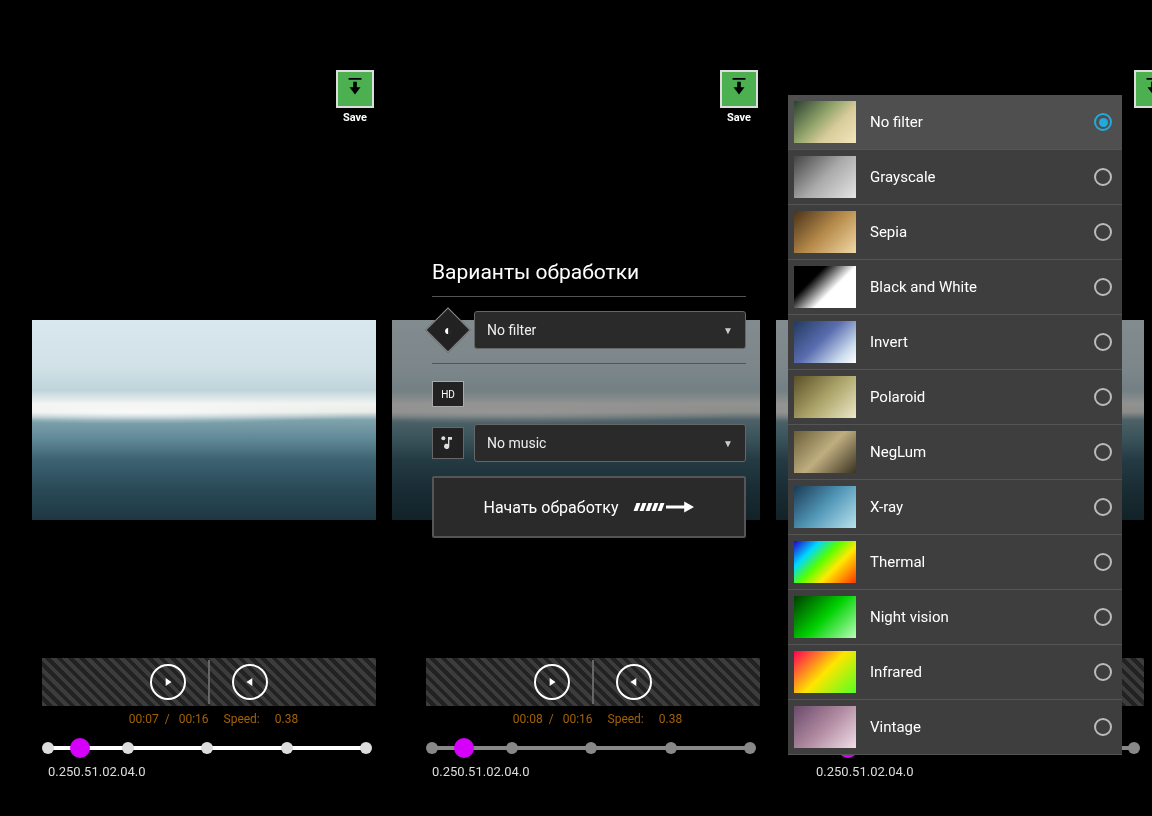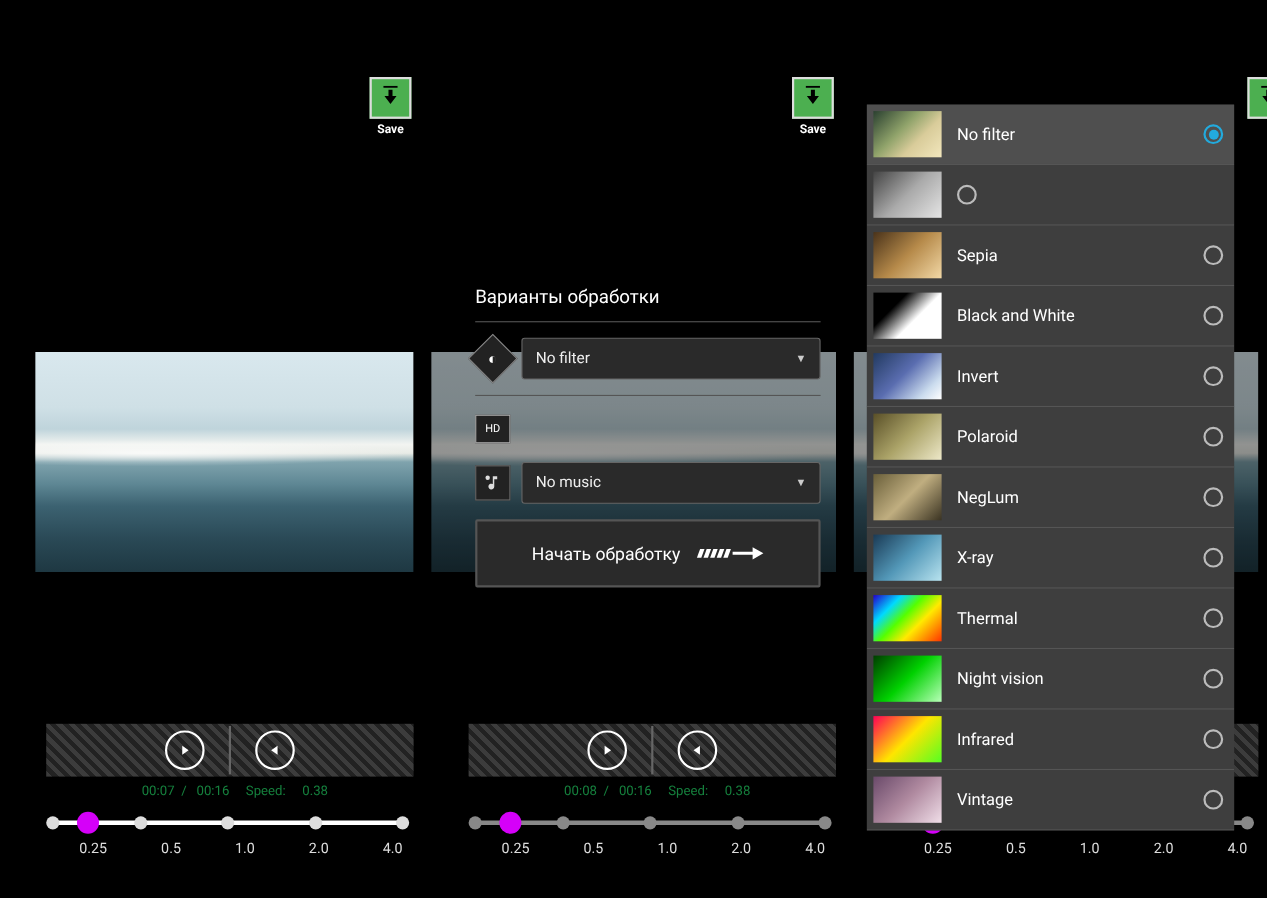--- a/index.html
+++ b/index.html
@@ -83,21 +83,21 @@
     cursor: pointer;
   }
   .arrow-btn svg { width: 14px; height: 14px; fill: #fff; }
   .divider-v { width: 2px; height: 44px; background: #666; }
 
   .timecode-row {
     position: absolute;
     top: 712px; left: 51px; right: 8px;
     text-align: center;
     font-size: 12px;
-    color: #15803d;
+    color: #a16207;
   }
   .timecode-row span { margin: 0 6px; }
 
   
   .slider-wrap {
     position: absolute;
     top: 738px; left: 48px; right: 18px;
     height: 20px;
   }
   .slider-track {
@@ -109,31 +109,31 @@
     width: 12px; height: 12px; border-radius: 50%;
     background: #ddd;
   }
   .slider-thumb {
     position: absolute; top: 0;
     width: 20px; height: 20px; border-radius: 50%;
     background: #d500f9;
   }
   .labels-row {
     position: absolute; top: 764px; left: 48px; right: 18px;
-    display: flex; justify-content: space-between;
-    font-size: 13px; color: #ddd; margin-left: 24px;
+    display: flex; justify-content: flex-start;
+    font-size: 13px; color: #ddd;
   }
 
   
   .dialog {
     position: absolute;
     top: 260px; left: 48px; right: 22px;
   }
   .dialog-title {
-    font-size: 17px; color: #fff;
+    font-size: 21px; color: #fff;
     border-bottom: 1px solid #555;
     padding-bottom: 12px; margin-bottom: 14px;
   }
   .field {
     display: flex; align-items: center;
     margin-bottom: 14px;
   }
   .field-icon {
     width: 32px; height: 32px;
     margin-right: 10px;
@@ -438,20 +438,21 @@
     </div>
 
   <div class="filter-popup" id="filter-popup">
       <div class="filter-row selected">
         <div class="swatch sw-default"></div>
         <div class="filter-name">No filter</div>
         <div class="radio on"></div>
       </div>
       <div class="filter-row">
         <div class="swatch sw-gray"></div>
+        <div class="filter-name">Grayscale</div>
         <div class="radio"></div>
       </div>
       <div class="filter-row">
         <div class="swatch sw-sepia"></div>
         <div class="filter-name">Sepia</div>
         <div class="radio"></div>
       </div>
       <div class="filter-row">
         <div class="swatch sw-bw"></div>
         <div class="filter-name">Black and White</div>

